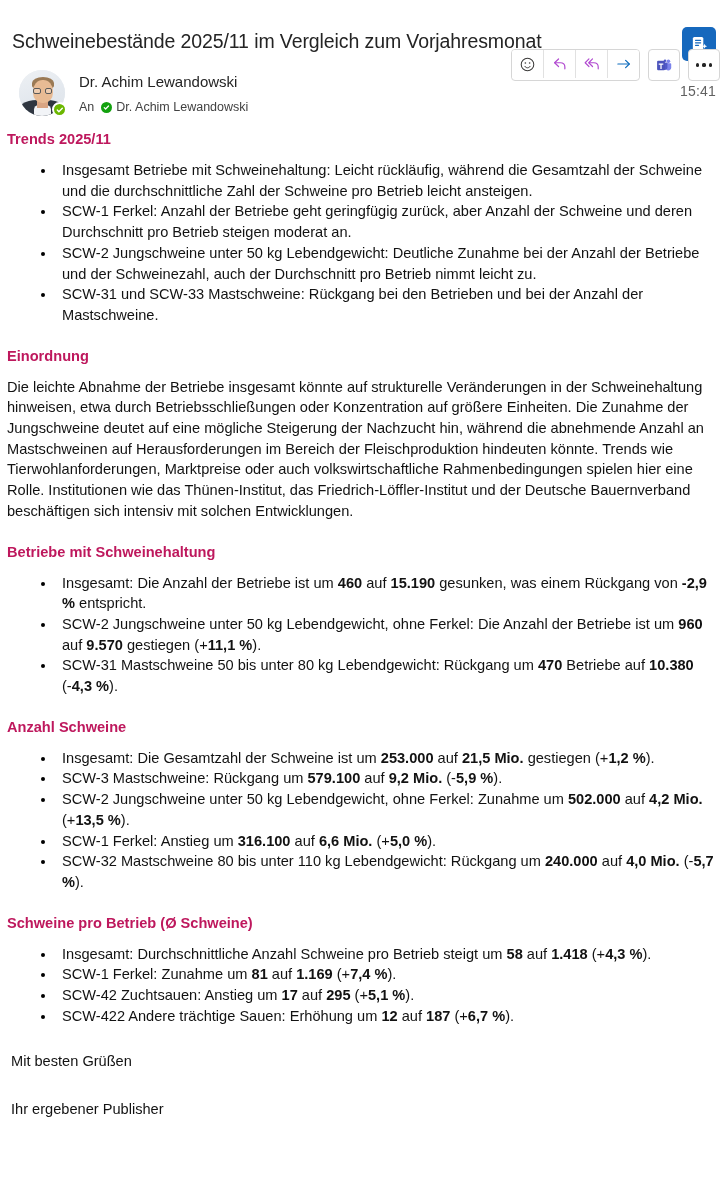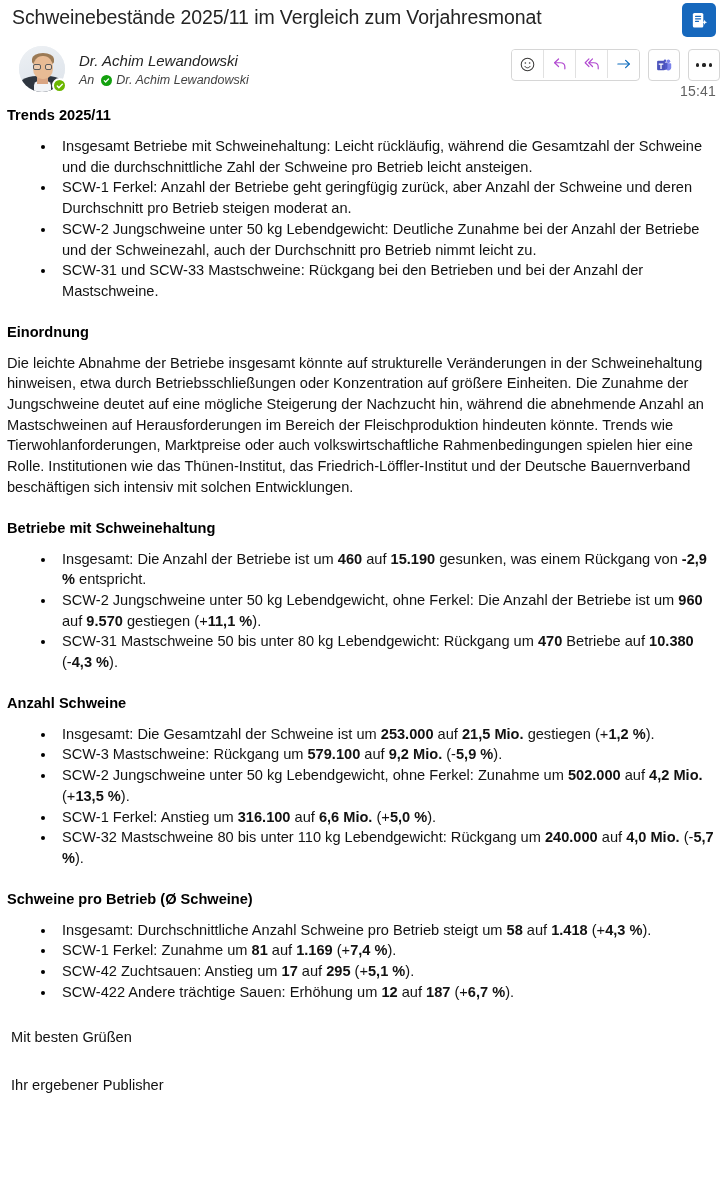--- a/index.html
+++ b/index.html
@@ -18,21 +18,21 @@
 
   
   .mail-header {
     position: relative;
     padding: 0;
   }
   .subject-row {
     display: flex;
     align-items: flex-start;
     justify-content: space-between;
-    padding: 4px 8px 0 12px;
+    padding: 28px 8px 0 12px;
   }
   .subject {
     font-size: 19.5px;
     line-height: 26px;
     color: #242424;
     font-weight: 400;
     letter-spacing: -0.1px;
     white-space: nowrap;
   }
   .copilot-btn {
@@ -43,24 +43,23 @@
     display: flex;
     align-items: center;
     justify-content: center;
     flex: 0 0 auto;
     margin-top: -1px;
     margin-right: 3px;
   }
 
   .sender-row {
     display: flex;
-    align-items: center;
+    align-items: flex-end;
     padding: 9px 8px 0 19px;
     position: relative;
-    font-style: italic;
   }
   .avatar-wrap {
     position: relative;
     width: 46px;
     height: 46px;
     flex: 0 0 auto;
   }
   .avatar {
     width: 46px;
     height: 46px;
@@ -94,21 +93,21 @@
     line-height: 20px;
     color: #242424;
     font-weight: 400;
   }
   .recipient-line {
     font-size: 12.5px;
     line-height: 18px;
     color: #424242;
     display: flex;
     align-items: center;
-    margin-top: 0;
+    margin-top: 6px;
   }
   .recipient-label { margin-right: 7px; }
   .verified-dot {
     width: 11px;
     height: 11px;
     border-radius: 50%;
     background: #13a10e;
     display: inline-flex;
     align-items: center;
     justify-content: center;
@@ -176,21 +175,21 @@
     font-size: 14.6px;
     line-height: 20.7px;
     color: #121212;
   }
   .sec-head {
     font-weight: bold;
     font-size: 14.6px;
     line-height: 20px;
     margin: 0;
     padding: 0;
-    color: #000000;
+    color: #be185d;
   }
   .para {
     margin: 0;
     font-size: 14.6px;
     line-height: 20.7px;
     text-align: left;
   }
   ul.blist {
     margin: 0;
     padding: 0 0 0 48px;

